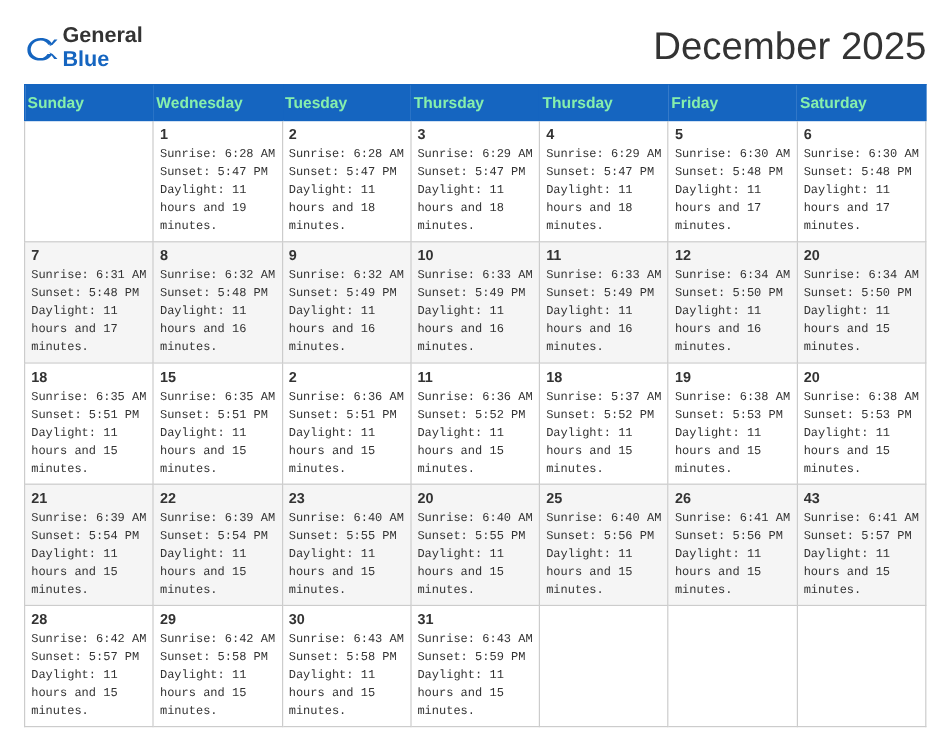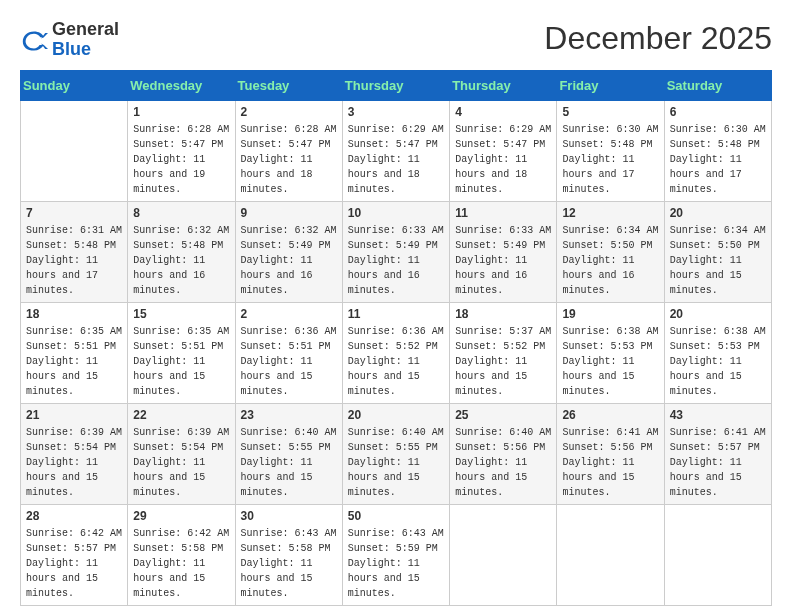--- a/index.html
+++ b/index.html
@@ -364,21 +364,21 @@
       </td>
         <td>
         <div class="day-num">30</div>
         <div class="day-info">
           <span>Sunrise: 6:43 AM</span><br>
           <span>Sunset: 5:58 PM</span><br>
           <span>Daylight: 11 hours and 15 minutes.</span>
         </div>
       </td>
         <td>
-        <div class="day-num">50</div>
+        <div class="day-num">31</div>
         <div class="day-info">
           <span>Sunrise: 6:43 AM</span><br>
           <span>Sunset: 5:59 PM</span><br>
           <span>Daylight: 11 hours and 15 minutes.</span>
         </div>
       </td>
         <td class="empty"></td>
         <td class="empty"></td>
         <td class="empty"></td>
       </tr>

